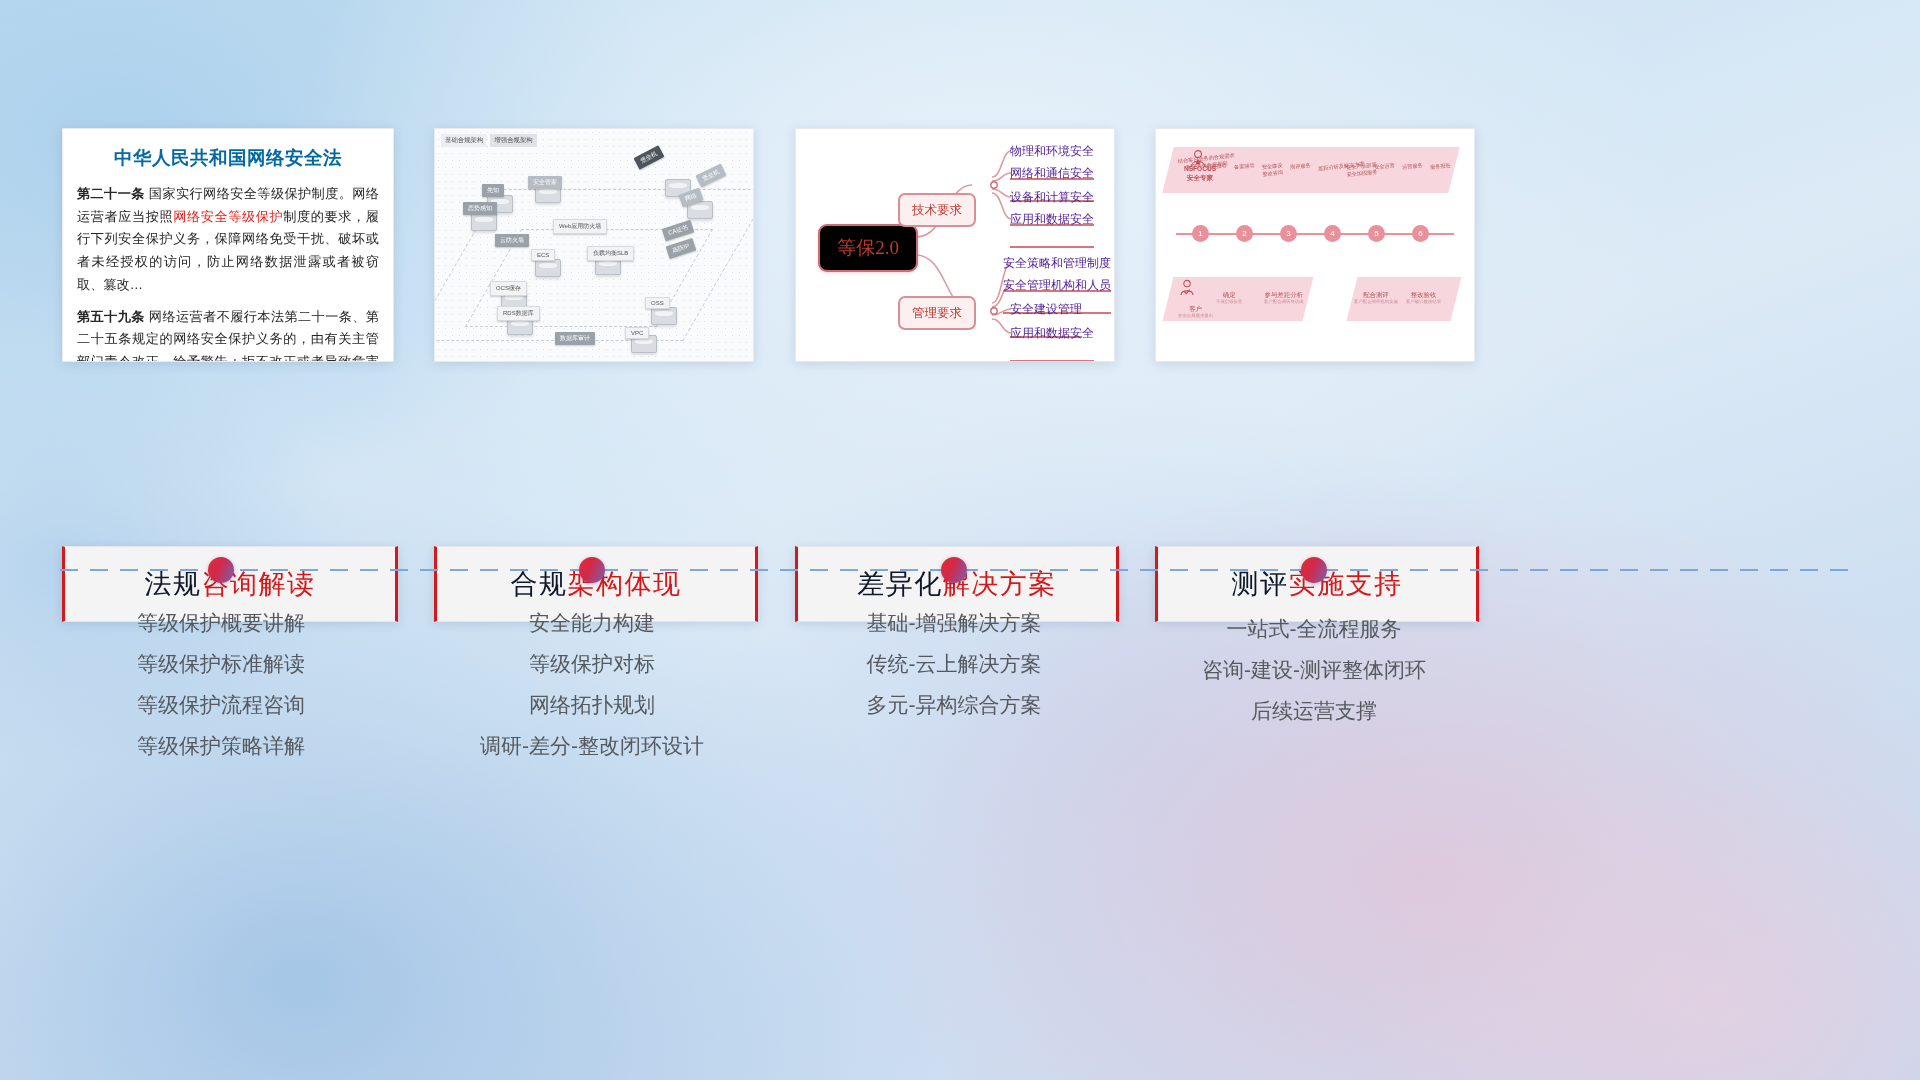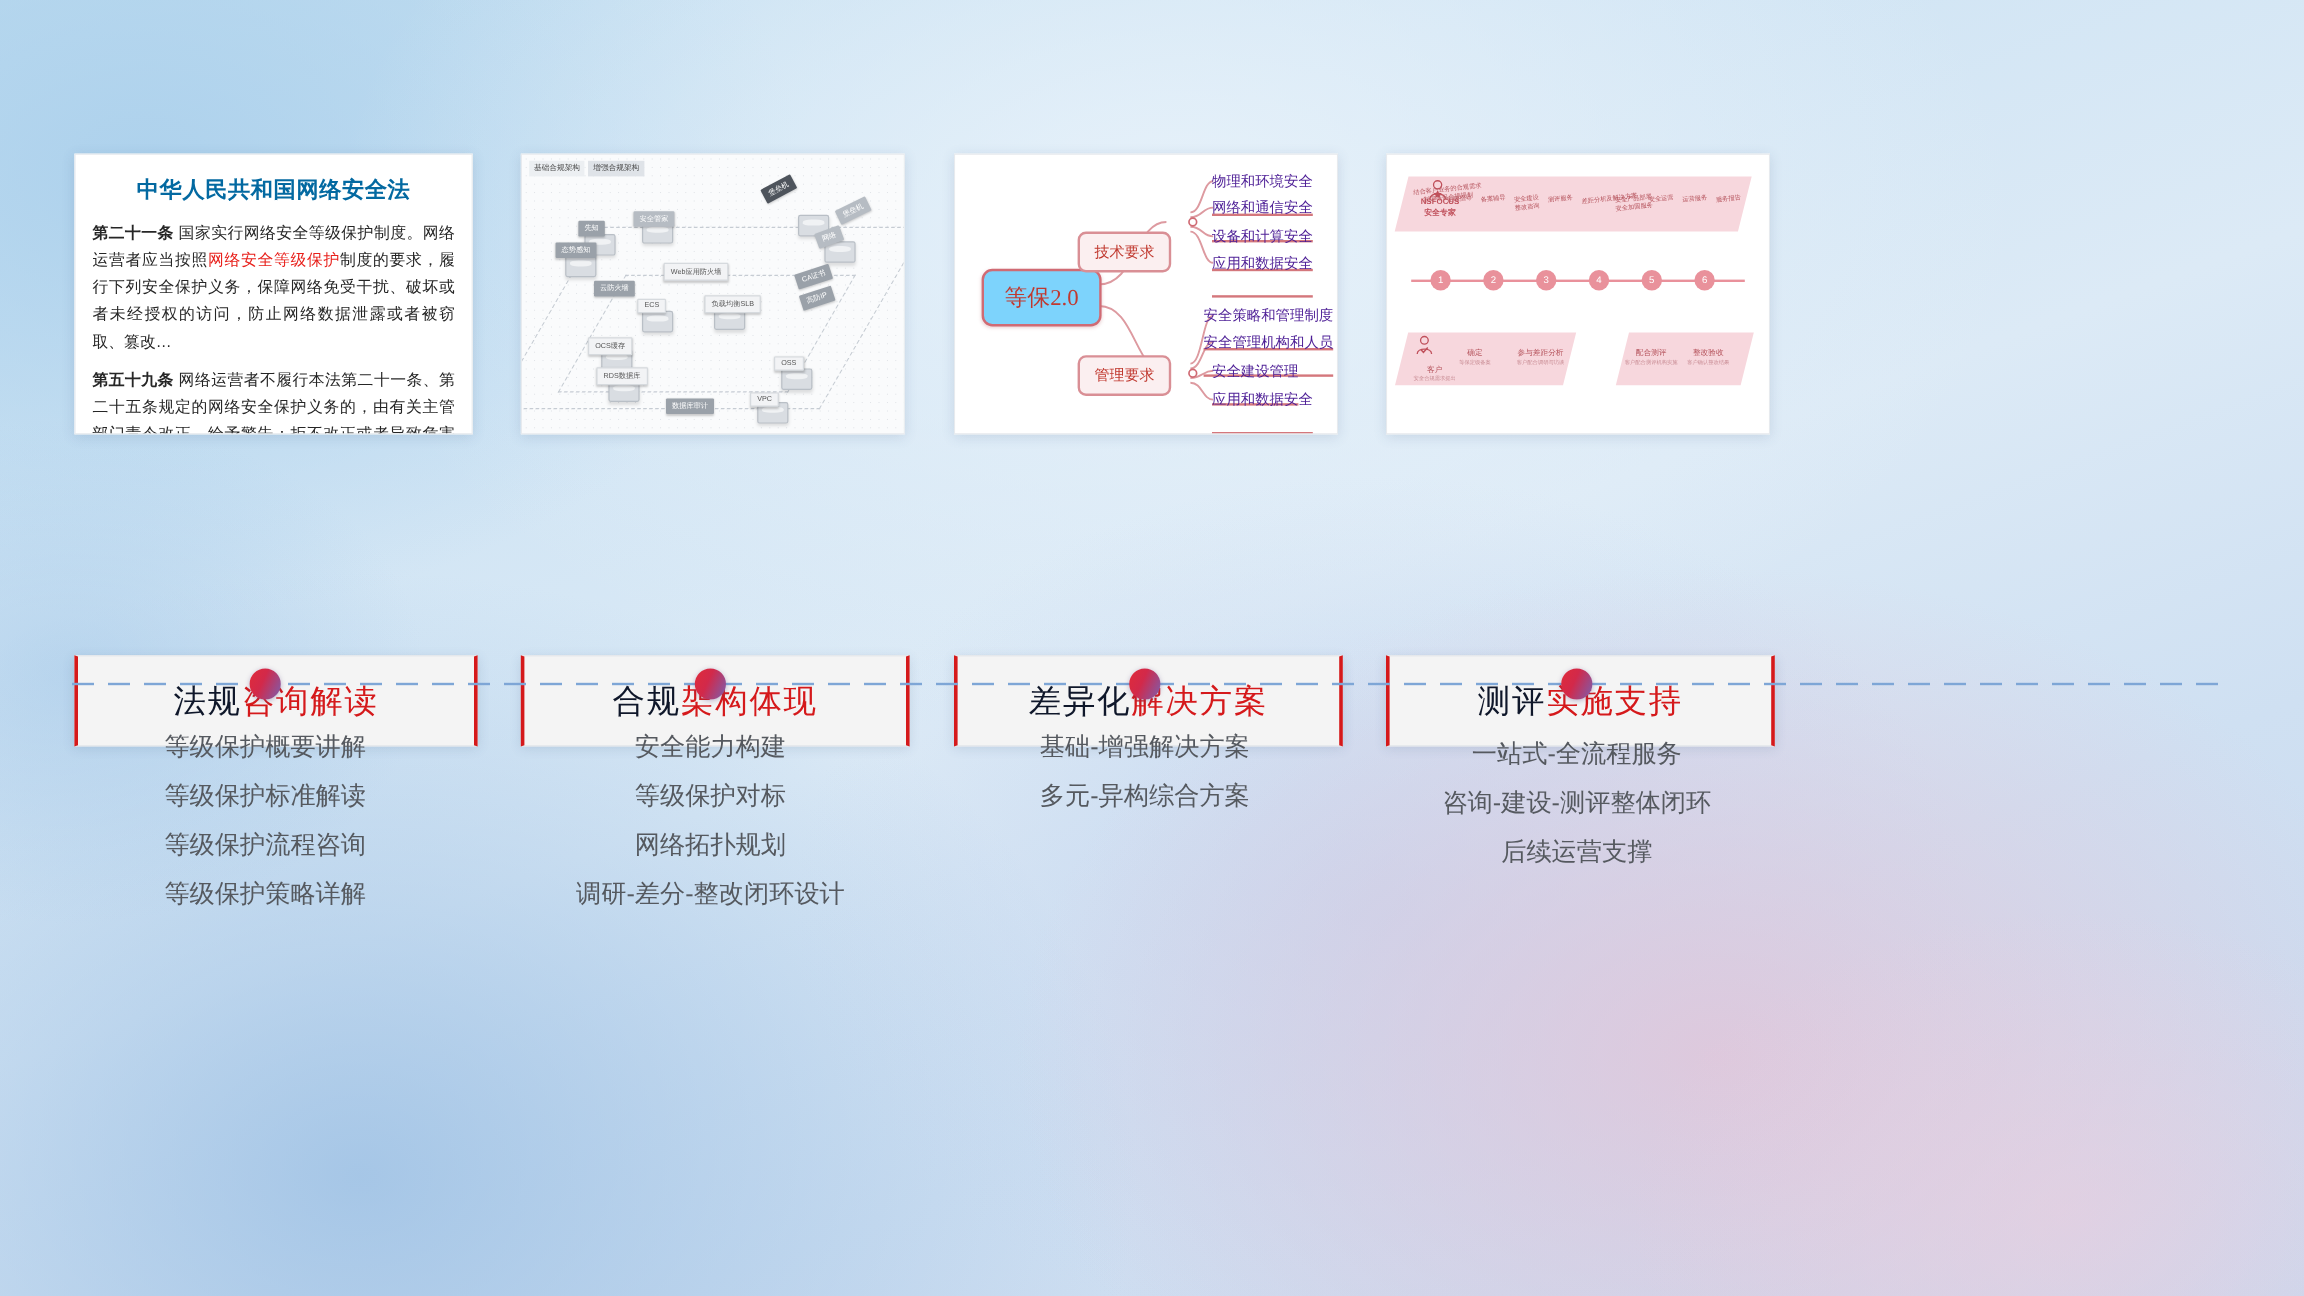--- a/index.html
+++ b/index.html
@@ -52,21 +52,21 @@
   .node.w{background:#f2f3f5;color:#555;border:1px solid #d6dade;}
   .cube{position:absolute;width:24px;height:16px;background:#d9dde2;
         border:1px solid #b9bfc6;border-radius:2px;box-shadow:0 2px 3px rgba(0,0,0,.12);}
   .cube:after{content:"";position:absolute;left:3px;top:3px;right:3px;height:5px;
         background:#f0f2f4;border-radius:40%;}
   .plate{position:absolute;border:1px dashed #c6ccd3;transform:skewX(-30deg);}
 
   
   .mm{position:absolute;inset:0;background:#fff;}
   .mm-root{position:absolute;left:22px;top:95px;width:96px;height:44px;
-           border:2.4px solid #d06b74;border-radius:9px;background:#7dd3fc;
+           border:2.4px solid #d06b74;border-radius:9px;background:#000000;
            display:flex;align-items:center;justify-content:center;
            font-family:"Liberation Serif","DejaVu Serif",serif;
            font-size:19px;color:#c0392f;box-shadow:0 1px 3px rgba(190,110,115,.3);}
   .mm-br{position:absolute;width:74px;height:30px;border:2px solid #d98f95;border-radius:7px;
          background:#fbeff0;display:flex;align-items:center;justify-content:center;
          font-family:"Liberation Serif","DejaVu Serif",serif;font-size:12.5px;color:#c0392f;}
   .mm-leaf{position:absolute;font-family:"Liberation Serif","DejaVu Serif",serif;
            font-size:12px;color:#4c1d95;white-space:nowrap;padding-bottom:18px;
            border-bottom:2.2px solid #d4777c;}
   .mm-svg{position:absolute;inset:0;}
@@ -292,20 +292,21 @@
         <div>等级保护策略详解</div>
       </div>
       <div class="list" style="left: 342px; width: 500px; top: 612px;">
         <div>安全能力构建</div>
         <div>等级保护对标</div>
         <div>网络拓扑规划</div>
         <div>调研-差分-整改闭环设计</div>
       </div>
       <div class="list" style="left: 704px; width: 500px; top: 612px;">
         <div>基础-增强解决方案</div>
+        <div>传统-云上解决方案</div>
         <div>多元-异构综合方案</div>
       </div>
       <div class="list" style="left: 1064px; width: 500px; top: 618px;">
         <div>一站式-全流程服务</div>
         <div>咨询-建设-测评整体闭环</div>
         <div>后续运营支撑</div>
       </div>
     </div>
 
 </div>

